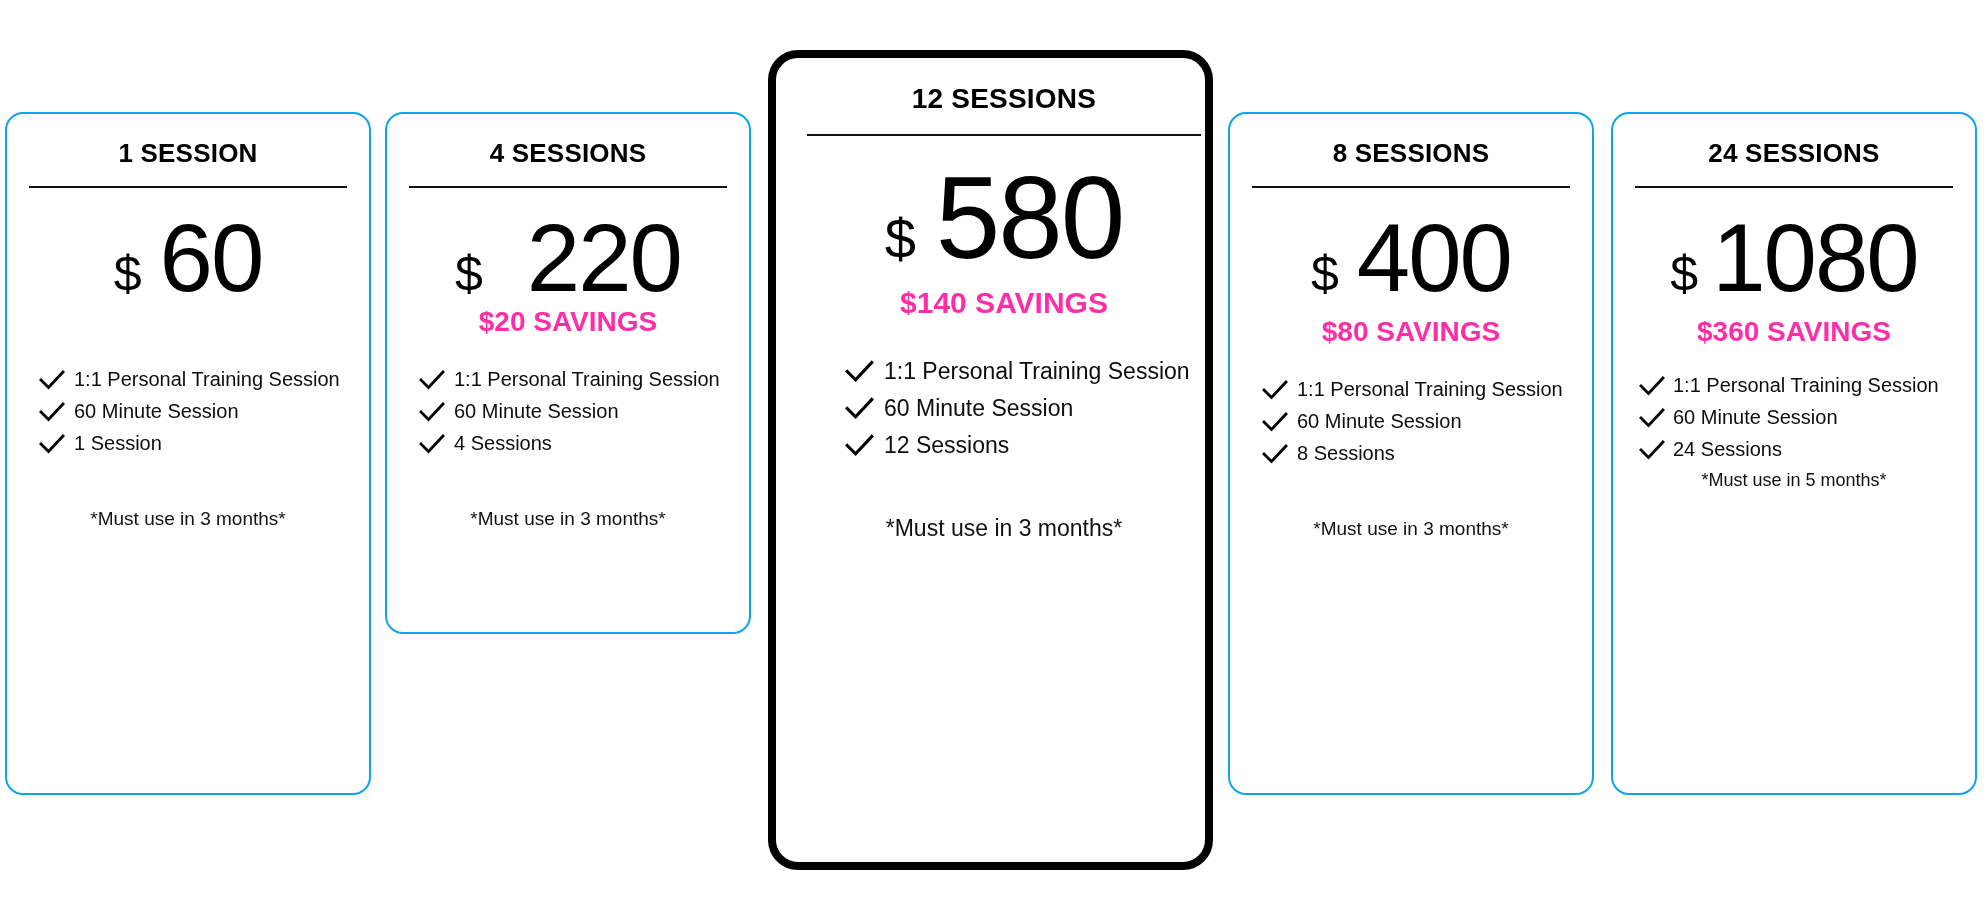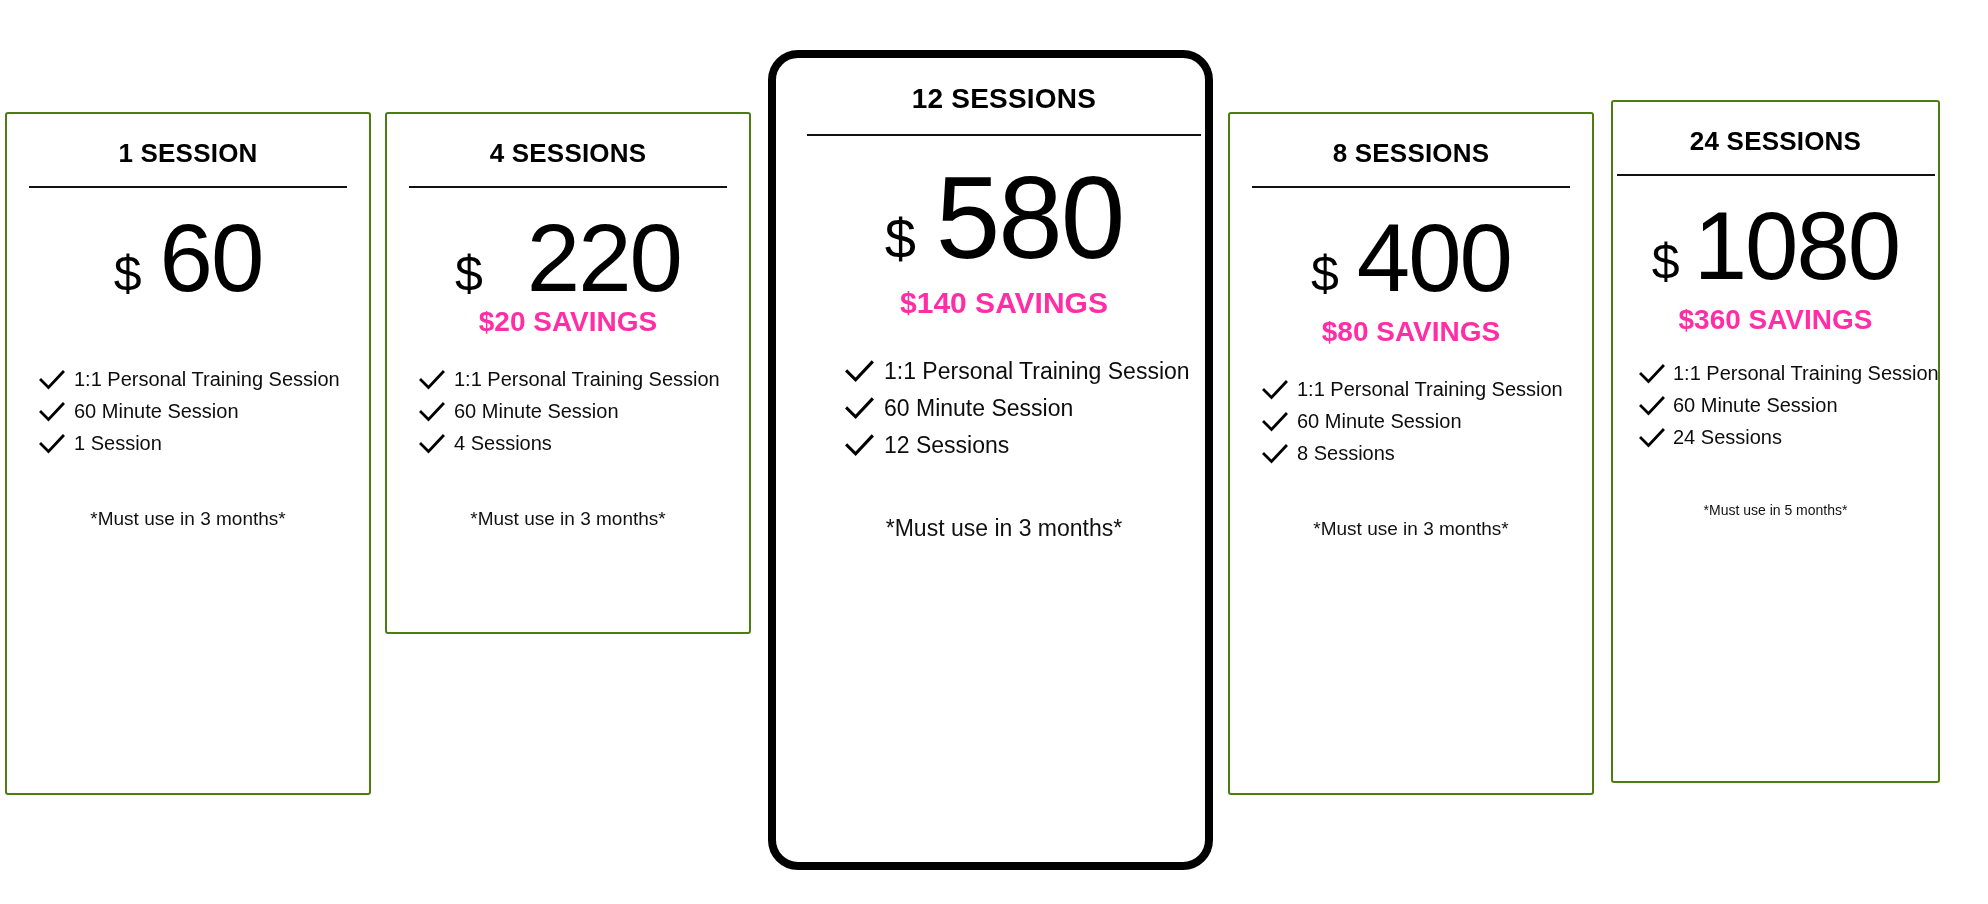--- a/index.html
+++ b/index.html
@@ -21,22 +21,22 @@
     width: 1988px;
     height: 904px;
     background: #ffffff;
   }
 
   
   .card {
     position: absolute;
     box-sizing: border-box;
     background: #ffffff;
-    border: 2px solid #4d7c0f;
-    border-radius: 3px;
+    border: 2px solid #0ea5e9;
+    border-radius: 18px;
     display: flex;
     flex-direction: column;
     align-items: center;
     overflow: hidden;
   }
   .card.featured {
     border: 8px solid #000000;
     border-radius: 30px;
     z-index: 5;
     padding-left: 27px;
@@ -156,31 +156,31 @@
   #card-3 .price-row    { margin-top: 22px; }
   #card-3 .currency     { font-size: 50px; margin-right: 18px; }
   #card-3 .amount       { font-size: 96px; }
   #card-3 .savings      { font-size: 28px; margin-top: 10px; }
   #card-3 .features     { margin-top: 30px; padding-left: 32px; }
   #card-3 .feature      { margin-bottom: 9px; }
   #card-3 .feature-label{ font-size: 20px; margin-left: 9px; }
   #card-3 .disclaimer   { margin-top: 44px; font-size: 19px; }
 
   
-  #card-4 { left: 1611px; top: 100px; width: 329px; height: 683px; }
+  #card-4 { left: 1611px; top: 112px; width: 366px; height: 683px; }
   #card-4 .card-title   { font-size: 26px; margin-top: 24px; }
   #card-4 .title-rule   { width: 318px; margin-top: 17px; }
   #card-4 .price-row    { margin-top: 22px; }
   #card-4 .currency     { font-size: 50px; margin-right: 14px; }
   #card-4 .amount       { font-size: 96px; }
   #card-4 .savings      { font-size: 28px; margin-top: 10px; }
   #card-4 .features     { margin-top: 26px; padding-left: 26px; }
   #card-4 .feature      { margin-bottom: 9px; }
   #card-4 .feature-label{ font-size: 20px; margin-left: 8px; }
-  #card-4 .disclaimer   { margin-top: 44px; font-size: 14px; }
+  #card-4 .disclaimer   { font-size: 18px; }
 </style>
 </head>
 <body>
 
 <div id="pricing-stage">
 
   <div class="card" id="card-0">
     <div class="card-title">1 SESSION</div>
     <div class="title-rule"></div>
     <div class="price-row">

